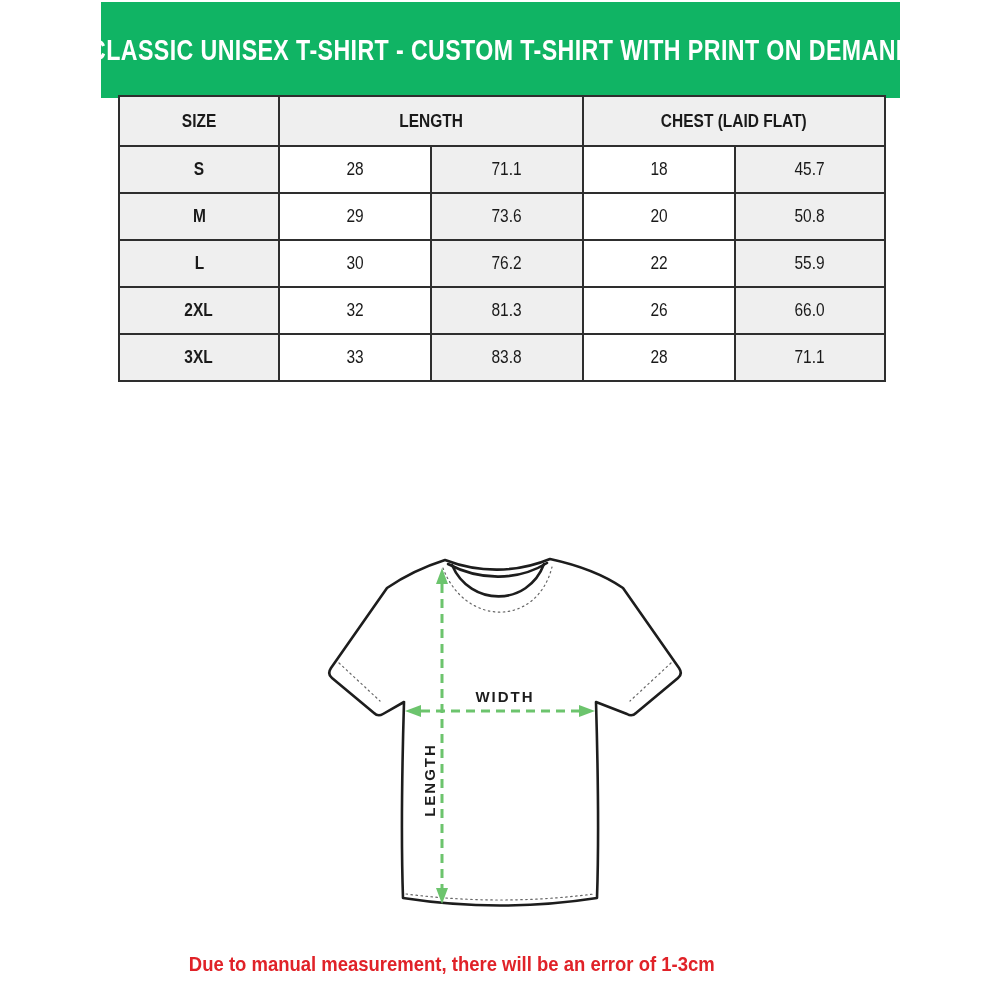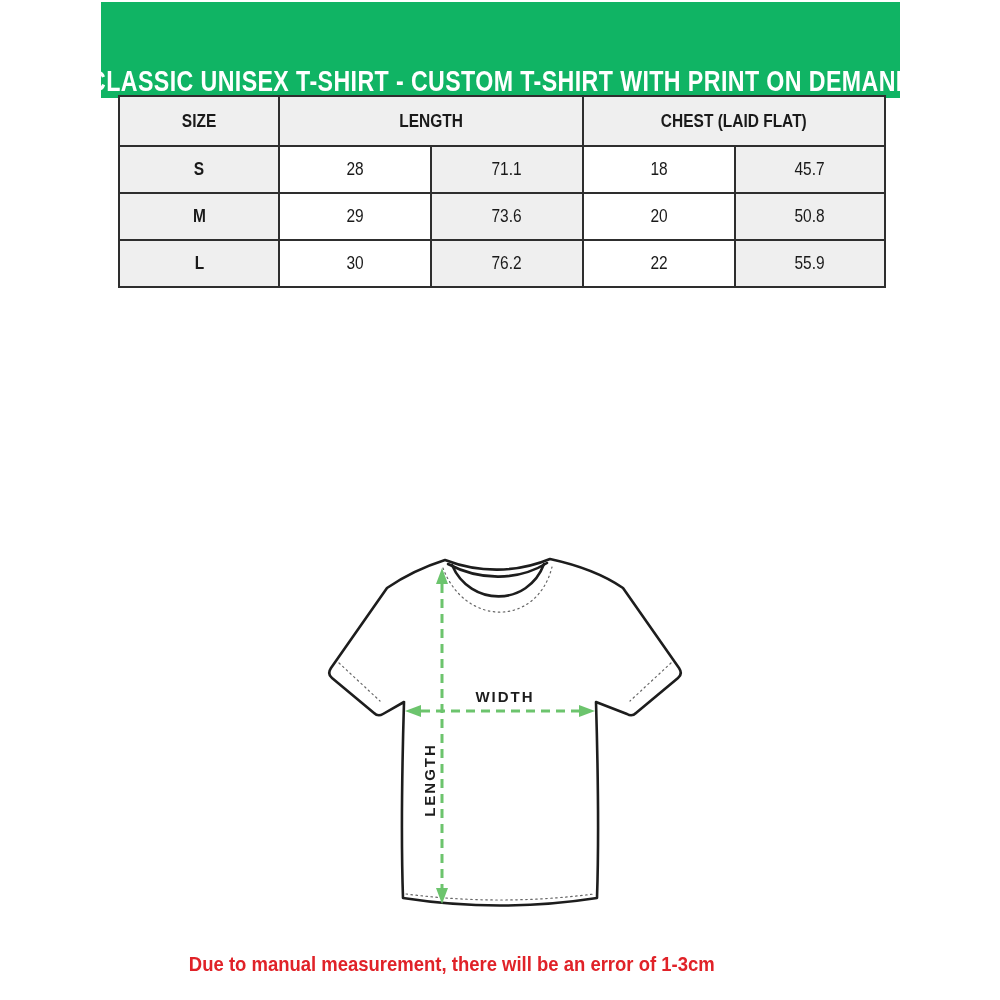--- a/index.html
+++ b/index.html
@@ -3,21 +3,21 @@
 <meta charset="utf-8">
 <style>
   html,body{margin:0;padding:0;}
   body{
     width:1000px;height:1000px;position:relative;background:#ffffff;
     font-family:"Liberation Sans",sans-serif;overflow:hidden;
   }
   
   .banner{
     position:absolute;left:101px;top:2px;width:799px;height:96px;
-    background:#10b464;display:flex;align-items:flex-end;justify-content:center;
+    background:#10b464;display:flex;align-items:center;justify-content:center;
   }
   .banner-text{
     color:#ffffff;font-weight:700;font-size:29px;white-space:nowrap;
     transform:scaleX(.80);letter-spacing:.5px;
   }
   
   .size-table{
     position:absolute;left:118px;top:95px;width:766px;
     border-collapse:collapse;table-layout:fixed;
   }
@@ -81,20 +81,34 @@
       <td class="w"><span class="cnd nm">20</span></td>
       <td class="g"><span class="cnd nm">50.8</span></td>
     </tr>
     <tr>
       <td class="g"><span class="cnd sz">L</span></td>
       <td class="w"><span class="cnd nm">30</span></td>
       <td class="g"><span class="cnd nm">76.2</span></td>
       <td class="w"><span class="cnd nm">22</span></td>
       <td class="g"><span class="cnd nm">55.9</span></td>
     </tr>
+    <tr>
+      <td class="g"><span class="cnd sz">2XL</span></td>
+      <td class="w"><span class="cnd nm">32</span></td>
+      <td class="g"><span class="cnd nm">81.3</span></td>
+      <td class="w"><span class="cnd nm">26</span></td>
+      <td class="g"><span class="cnd nm">66.0</span></td>
+    </tr>
+    <tr>
+      <td class="g"><span class="cnd sz">3XL</span></td>
+      <td class="w"><span class="cnd nm">33</span></td>
+      <td class="g"><span class="cnd nm">83.8</span></td>
+      <td class="w"><span class="cnd nm">28</span></td>
+      <td class="g"><span class="cnd nm">71.1</span></td>
+    </tr>
   </tbody>
 </table>
 
 <svg class="tshirt" viewBox="0 0 390 390" xmlns="http://www.w3.org/2000/svg">
 
   <g fill="#ffffff" stroke="#1d1d1d" stroke-width="2.6" stroke-linejoin="round" stroke-linecap="round">
     <path d="M135,10
       C113,17 93,27 77,38
       L21,118 Q17,124 22,128
       L64,163 Q68,167 73,164

